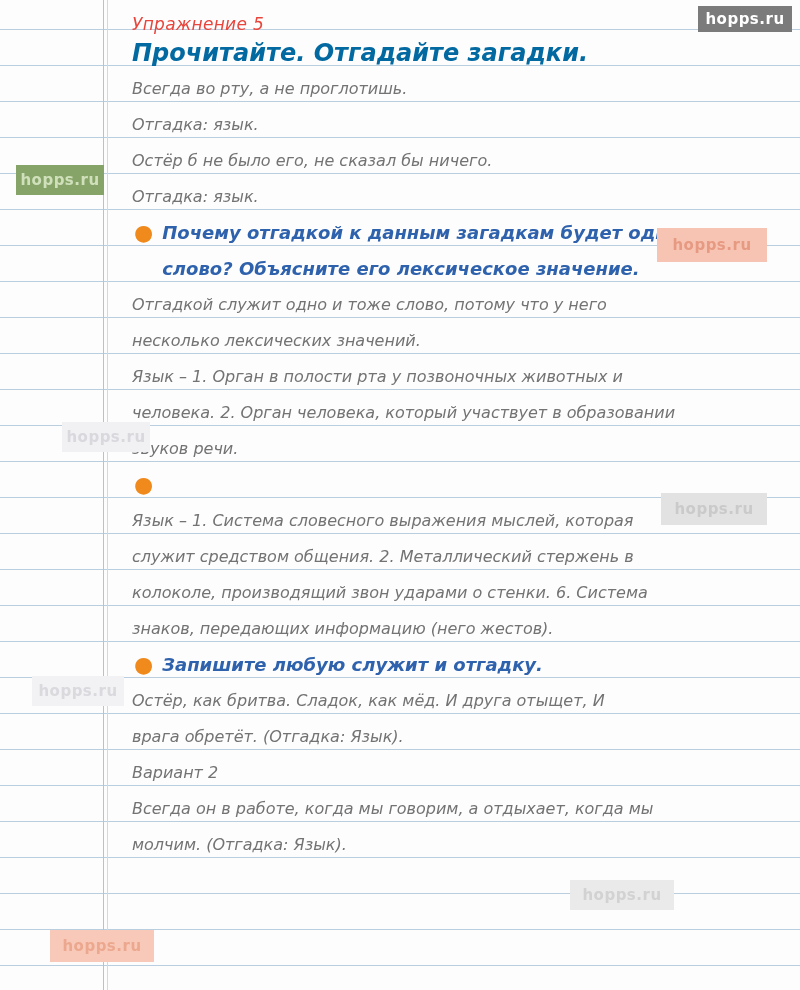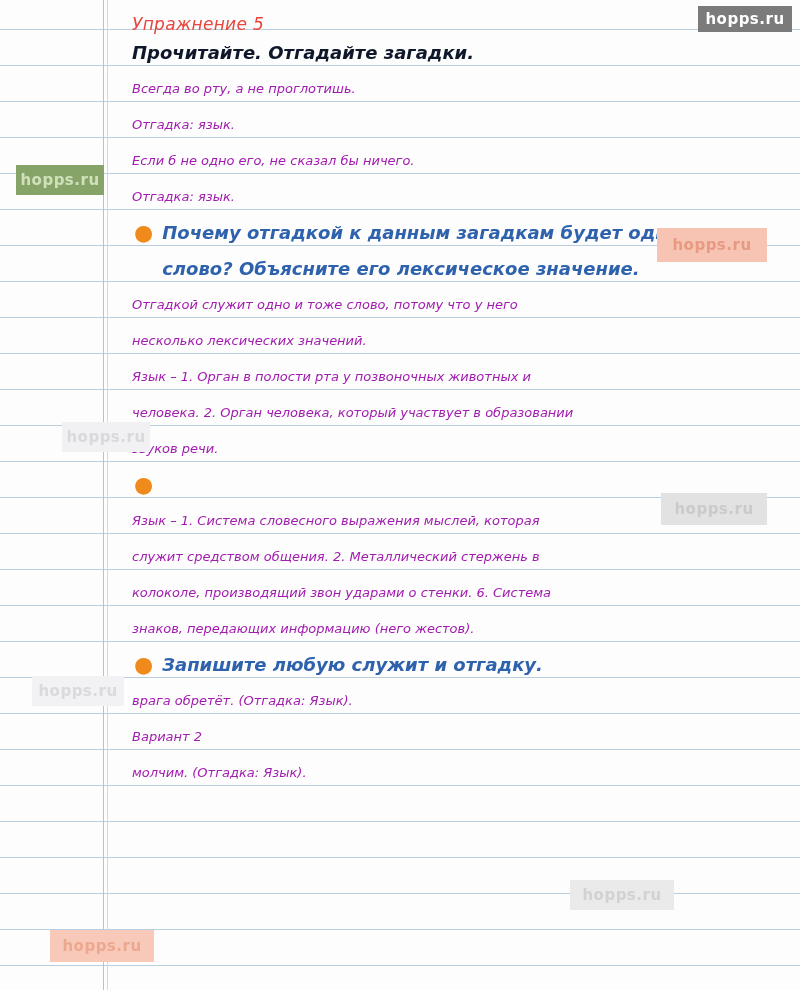--- a/index.html
+++ b/index.html
@@ -58,29 +58,29 @@
     font-family: "DejaVu Sans", sans-serif;
     font-size: 17px;
     font-style: italic;
     letter-spacing: .3px;
     padding-top: 13px;
     line-height: 22px;
   }
   .line {
     font-family: "DejaVu Sans", sans-serif;
     font-style: italic;
-    color: #a21caf;
-    font-size: 13px;
+    color: #737373;
+    font-size: 16px;
     line-height: 36px;
     white-space: pre-wrap;
   }
   .bold {
     font-weight: bold;
-    color: #0f172a;
-    font-size: 18px;
+    color: #0369a1;
+    font-size: 24px;
   }
   .bullet-row {
     display: flex;
     align-items: flex-start;
     line-height: 36px;
   }
   .bullet {
     color: #f08a1c;
     font-size: 22px;
     line-height: 36px;
@@ -168,21 +168,21 @@
   <div id="margin-line"></div>
   <div id="margin-line2"></div>
 
   <div id="content">
 
     <div class="exercise-title">Упражнение 5</div>
 
     <div class="line bold">Прочитайте. Отгадайте загадки.</div>
     <div class="line">Всегда во рту, а не проглотишь.</div>
     <div class="line">Отгадка: язык.</div>
-    <div class="line">Если б не одно его, не сказал бы ничего.</div>
+    <div class="line">Остёр б не было его, не сказал бы ничего.</div>
     <div class="line">Отгадка: язык.</div>
 
     <div class="bullet-row">
       <span class="bullet">●</span>
       <span class="bullet-text">Почему отгадкой к данным загадкам будет одно и то же слово? Объясните его лексическое значение.</span>
     </div>
     <div class="line">Отгадкой служит одно и тоже слово, потому что у него</div>
     <div class="line">несколько лексических значений.</div>
     <div class="line">Язык – 1. Орган в полости рта у позвоночных животных и</div>
     <div class="line">человека. 2. Орган человека, который участвует в образовании</div>
@@ -193,22 +193,24 @@
     </div>
     <div class="line">Язык – 1. Система словесного выражения мыслей, которая</div>
     <div class="line">служит средством общения. 2. Металлический стержень в</div>
     <div class="line">колоколе, производящий звон ударами о стенки. 6. Система</div>
     <div class="line">знаков, передающих информацию (него жестов).</div>
 
     <div class="bullet-row">
       <span class="bullet">●</span>
       <span class="bullet-text">Запишите любую служит и отгадку.</span>
     </div>
+    <div class="line">Остёр, как бритва. Сладок, как мёд. И друга отыщет, И</div>
     <div class="line">врага обретёт. (Отгадка: Язык).</div>
     <div class="line">Вариант 2</div>
+    <div class="line">Всегда он в работе, когда мы говорим, а отдыхает, когда мы</div>
     <div class="line">молчим. (Отгадка: Язык).</div>
 
   </div>
 
   <div class="wm wm-grey-top">hopps.ru</div>
   <div class="wm wm-green">hopps.ru</div>
   <div class="wm wm-pink1">hopps.ru</div>
   <div class="wm wm-light1">hopps.ru</div>
   <div class="wm wm-grey2">hopps.ru</div>
   <div class="wm wm-light2">hopps.ru</div>

